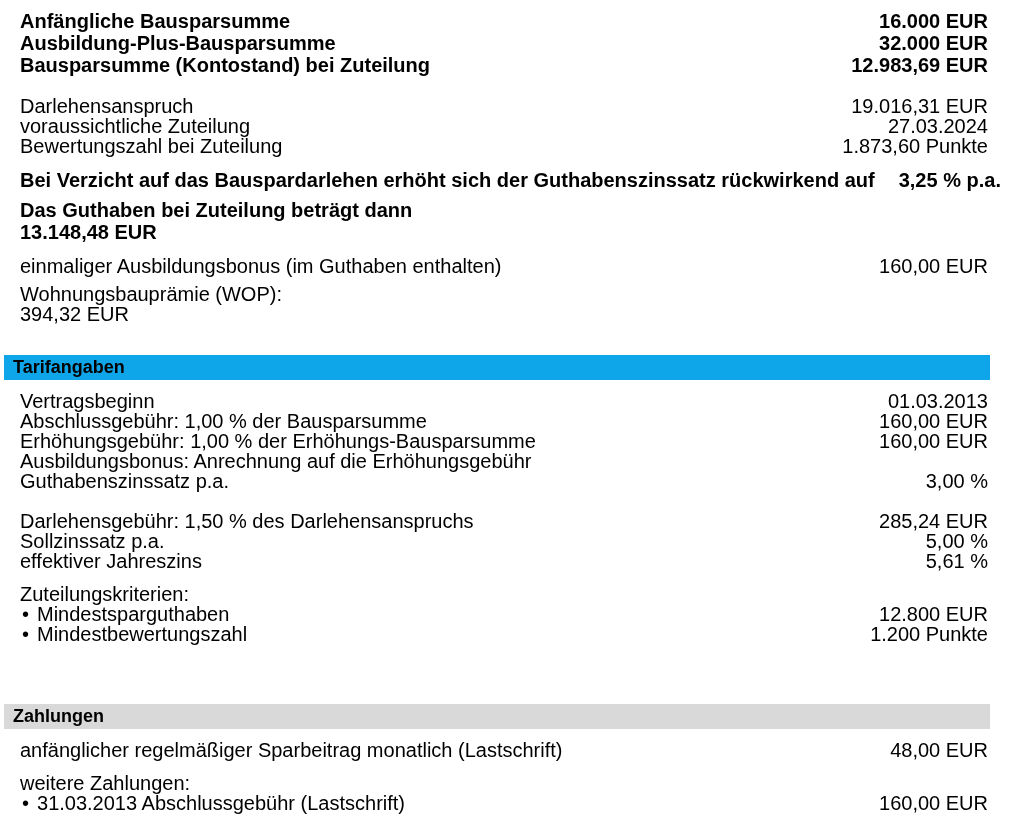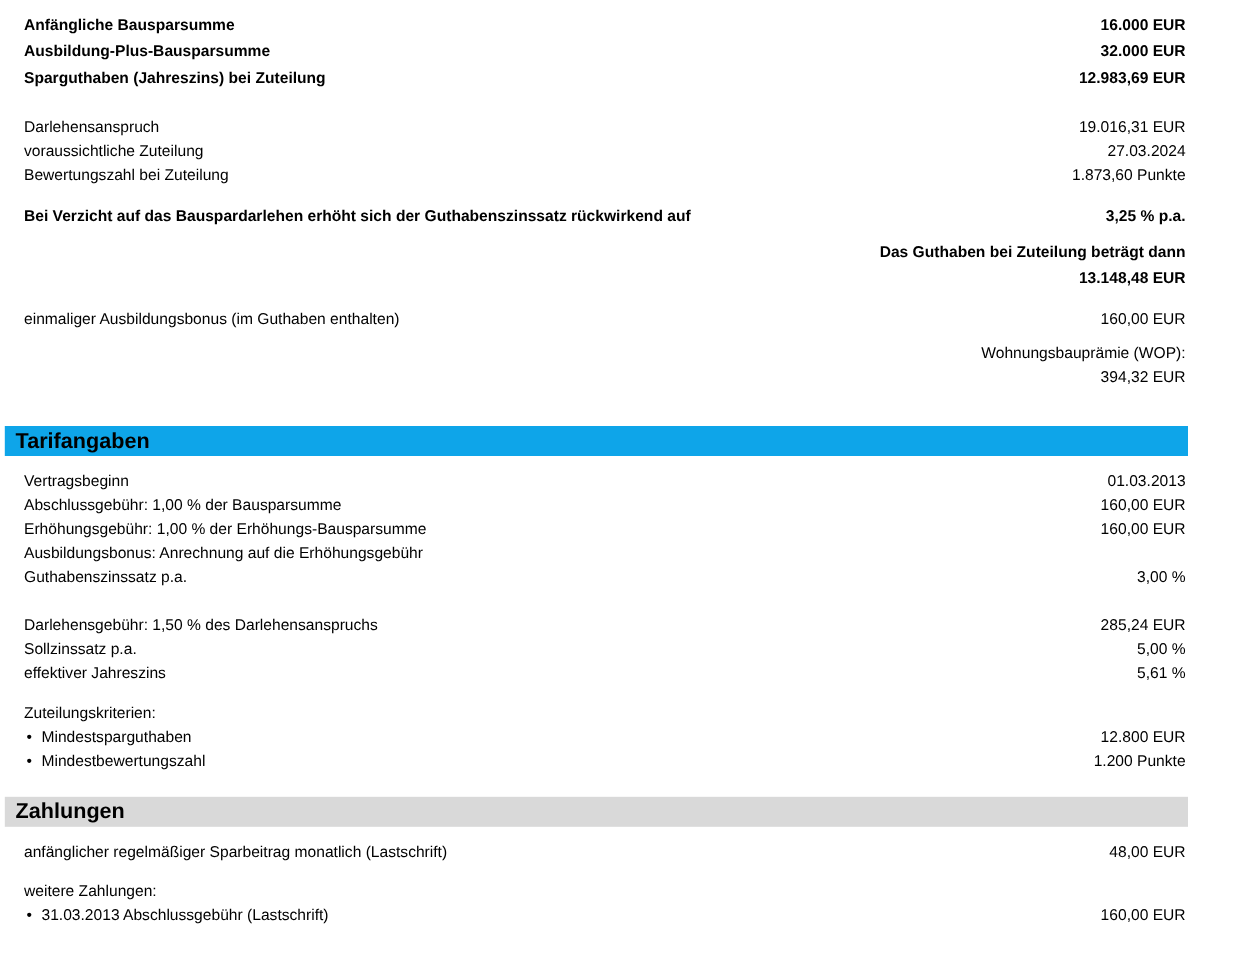--- a/index.html
+++ b/index.html
@@ -12,36 +12,36 @@
     font-family: "Liberation Sans", sans-serif;
     color: #000000;
   }
   .page {
     position: relative;
     margin-left: 4px;
     width: 986px;
   }
   section { display: block; }
   .sec-1 { margin-top: 31px; }
-  .sec-2 { margin-top: 20px; }
+  .sec-2 { margin-top: 60px; }
   .bar {
     background: #d9d9d9;
     font-weight: bold;
     font-size: 18px;
     line-height: 18px;
     padding: 3px 0 4px 9px;
   }
   .sec-0 .bar { padding-top: 1px; padding-bottom: 3px; }
   .rows { margin-top: 11px; }
   .sec-0 .rows { margin-top: 10px; }
   .row {
     display: flex;
     justify-content: space-between;
-    align-items: flex-end;
-    font-size: 13px;
+    align-items: flex-start;
+    font-size: 20px;
     line-height: 20px;
     padding-left: 16px;
     padding-right: 2px;
   }
   .row.bold { font-weight: bold; line-height: 22px; }
   .row.gap-sm { margin-top: 8px; flex-direction: column; }
   .row.gap-md { margin-top: 13px; gap: 24px; }
   .row.gap-lg { margin-top: 20px; gap: 20px; }
   .row .label { white-space: nowrap; }
   .row .value { white-space: nowrap; text-align: right; }
@@ -57,21 +57,21 @@
       <div class="rows">
         <div class="row bold">
           <span class="label">Anfängliche Bausparsumme</span>
           <span class="value">16.000 EUR</span>
         </div>
         <div class="row bold">
           <span class="label">Ausbildung-Plus-Bausparsumme</span>
           <span class="value">32.000 EUR</span>
         </div>
         <div class="row bold">
-          <span class="label">Sparguthaben (Jahreszins) bei Zuteilung</span>
+          <span class="label">Bausparsumme (Kontostand) bei Zuteilung</span>
           <span class="value">12.983,69 EUR</span>
         </div>
         <div class="row gap-lg">
           <span class="label">Darlehensanspruch</span>
           <span class="value">19.016,31 EUR</span>
         </div>
         <div class="row">
           <span class="label">voraussichtliche Zuteilung</span>
           <span class="value">27.03.2024</span>
         </div>

